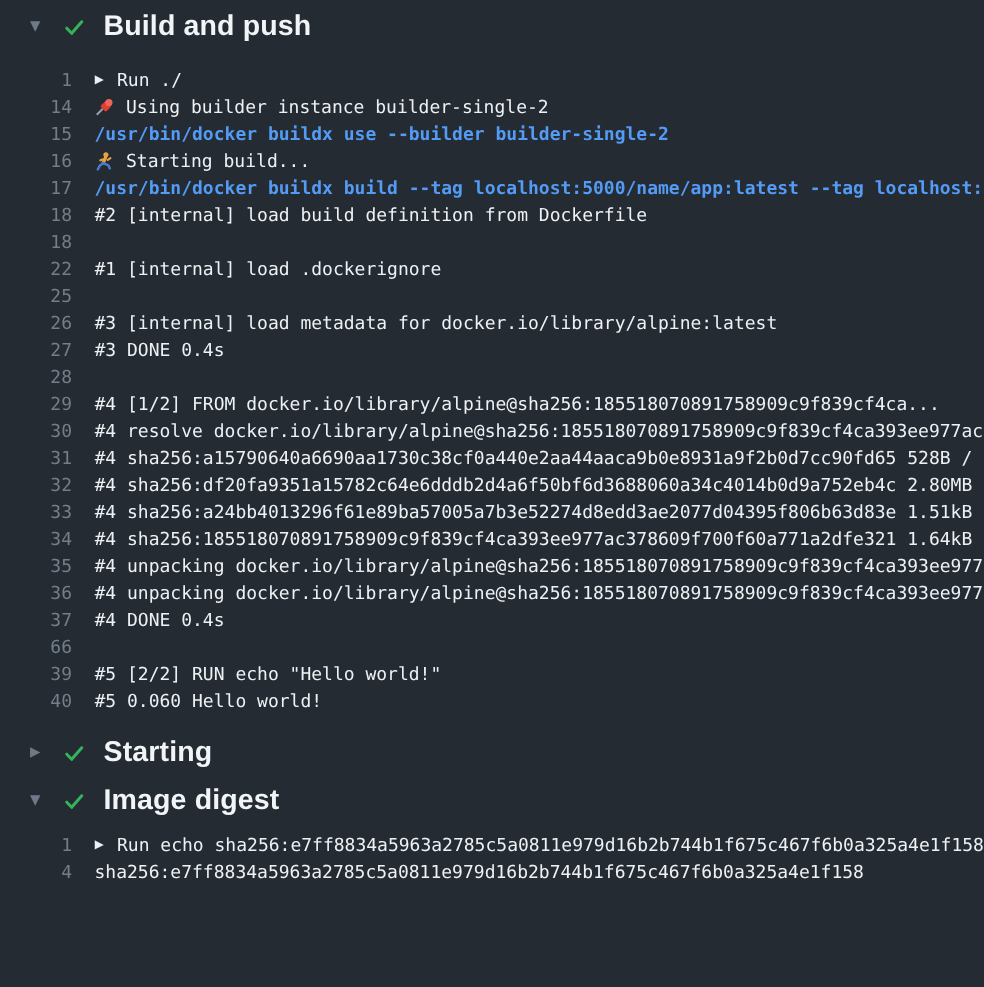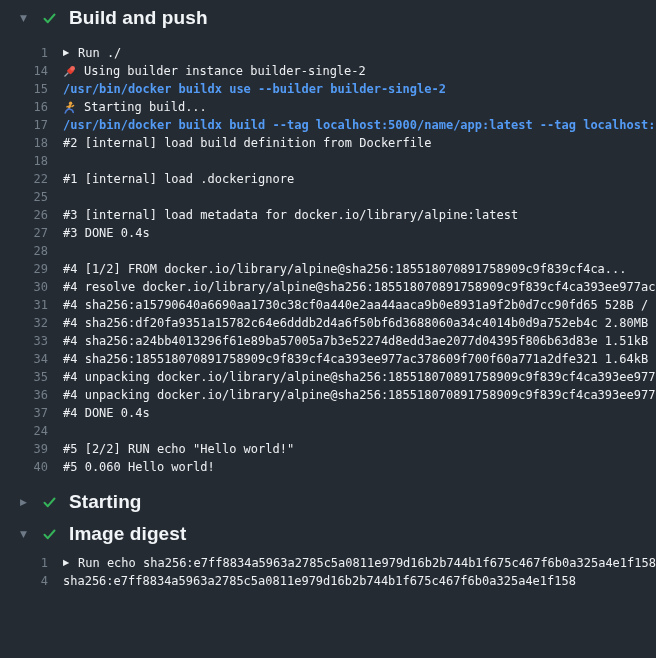--- a/index.html
+++ b/index.html
@@ -88,21 +88,21 @@
         <div class="line"><span class="num">28</span><span class="content"><span class="txt"></span></span></div>
         <div class="line"><span class="num">29</span><span class="content"><span class="txt">#4 [1/2] FROM docker.io/library/alpine@sha256:185518070891758909c9f839cf4ca...</span></span></div>
         <div class="line"><span class="num">30</span><span class="content"><span class="txt">#4 resolve docker.io/library/alpine@sha256:185518070891758909c9f839cf4ca393ee977ac378609f700f60a771a2dfe321</span></span></div>
         <div class="line"><span class="num">31</span><span class="content"><span class="txt">#4 sha256:a15790640a6690aa1730c38cf0a440e2aa44aaca9b0e8931a9f2b0d7cc90fd65 528B / 528B done</span></span></div>
         <div class="line"><span class="num">32</span><span class="content"><span class="txt">#4 sha256:df20fa9351a15782c64e6dddb2d4a6f50bf6d3688060a34c4014b0d9a752eb4c 2.80MB / 2.80MB done</span></span></div>
         <div class="line"><span class="num">33</span><span class="content"><span class="txt">#4 sha256:a24bb4013296f61e89ba57005a7b3e52274d8edd3ae2077d04395f806b63d83e 1.51kB / 1.51kB done</span></span></div>
         <div class="line"><span class="num">34</span><span class="content"><span class="txt">#4 sha256:185518070891758909c9f839cf4ca393ee977ac378609f700f60a771a2dfe321 1.64kB / 1.64kB done</span></span></div>
         <div class="line"><span class="num">35</span><span class="content"><span class="txt">#4 unpacking docker.io/library/alpine@sha256:185518070891758909c9f839cf4ca393ee977ac378609f700f60a771a2dfe321</span></span></div>
         <div class="line"><span class="num">36</span><span class="content"><span class="txt">#4 unpacking docker.io/library/alpine@sha256:185518070891758909c9f839cf4ca393ee977ac378609f700f60a771a2dfe321 done</span></span></div>
         <div class="line"><span class="num">37</span><span class="content"><span class="txt">#4 DONE 0.4s</span></span></div>
-        <div class="line"><span class="num">24</span><span class="content"><span class="txt"></span></span></div>
+        <div class="line"><span class="num">66</span><span class="content"><span class="txt"></span></span></div>
         <div class="line"><span class="num">39</span><span class="content"><span class="txt">#5 [2/2] RUN echo "Hello world!"</span></span></div>
         <div class="line"><span class="num">40</span><span class="content"><span class="txt">#5 0.060 Hello world!</span></span></div>
       </div>
     </div>
     <div class="section sec-1">
       <div class="section-header">
         <span class="chevron">▶</span>
         <span class="check">
           <svg width="13" height="11" viewBox="0 0 13 11">
             <path d="M1.5 5.8 L4.8 9.2 L11.5 1.5" fill="none" stroke="#34b359" stroke-width="2" stroke-linecap="round" stroke-linejoin="round"></path>

